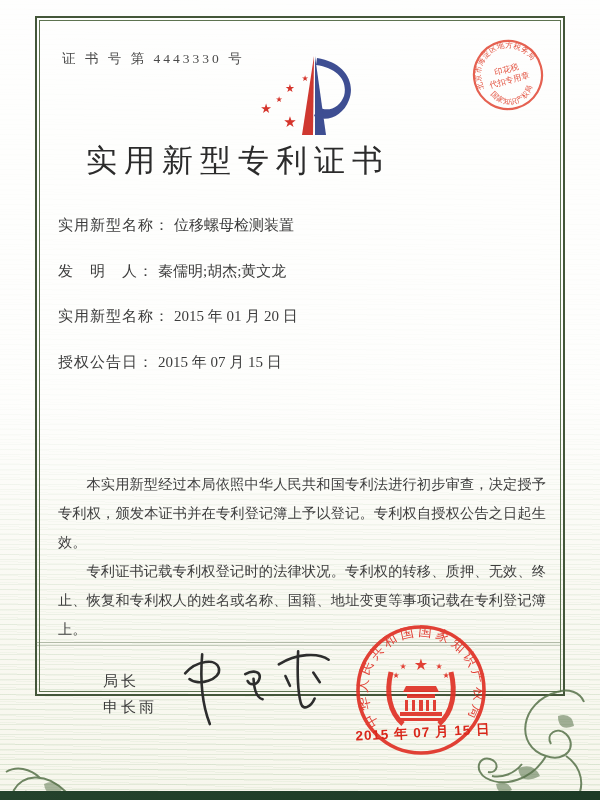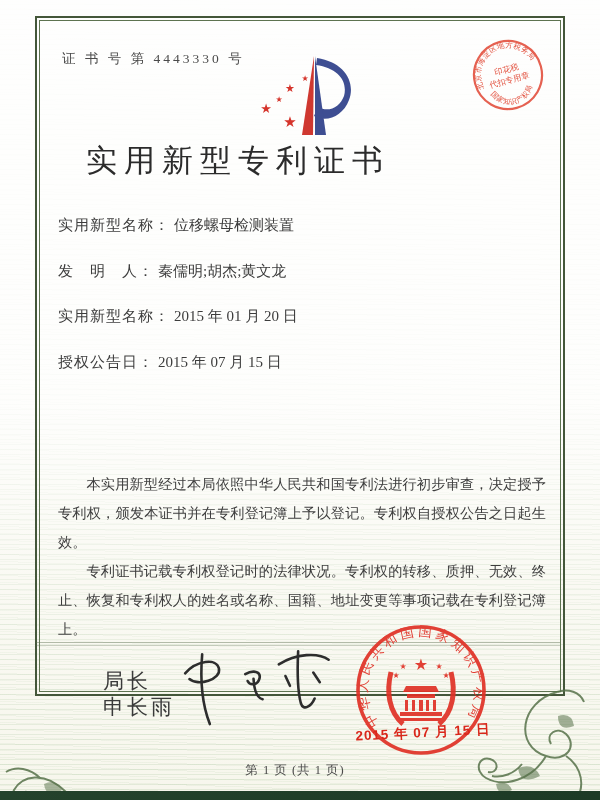--- a/index.html
+++ b/index.html
@@ -16,21 +16,21 @@
   .sep-line{position:absolute;left:36px;width:524px;height:0;border-top:1px solid rgba(90,110,80,0.45);}
   .cert-no{position:absolute;left:62px;top:50px;font-size:13.5px;letter-spacing:3px;color:#4a4a4a;}
   .title{position:absolute;left:0;top:140px;width:476px;text-align:center;font-size:31px;letter-spacing:7px;color:#2b2b2b;}
   .fields{position:absolute;left:58px;top:216px;width:490px;}
   .field-row{height:45.6px;font-size:15px;color:#3c3c3c;white-space:nowrap;}
   .field-label{letter-spacing:1px;}
   .field-value{margin-left:4px;}
   .paragraphs{position:absolute;left:58px;top:470px;width:488px;}
   .paragraphs p{margin:0;text-indent:2em;font-size:14.2px;line-height:29px;color:#3d3d3d;text-align:justify;}
   .director{position:absolute;left:103px;top:668px;font-family:Liberation Sans, sans-serif;
-    font-size:21px;letter-spacing:3px;line-height:26px;color:#3a3a3a;}
+    font-size:15px;letter-spacing:3px;line-height:26px;color:#3a3a3a;}
   .signature{position:absolute;left:158px;top:640px;}
   .seal{position:absolute;left:353px;top:622px;}
   .seal-date{position:absolute;left:348px;top:724px;width:150px;text-align:center;color:#d9271b;
     font-family:"Liberation Sans","DejaVu Sans",sans-serif;font-size:13.5px;font-weight:bold;letter-spacing:1px;
     transform:rotate(-3deg);}
   .tax-stamp{position:absolute;left:470px;top:37px;transform:rotate(-15deg);}
   .logo{position:absolute;left:243px;top:52px;}
   .footer{position:absolute;left:185px;top:762px;width:220px;text-align:center;font-size:12.5px;letter-spacing:1px;color:#4a4a4a;}
   .flourish-br{position:absolute;left:462px;top:660px;}
   .flourish-bl{position:absolute;left:0px;top:730px;}
@@ -167,17 +167,16 @@
   <svg class="flourish-bl" width="70" height="70" viewBox="0 0 70 70">
     <g fill="none" stroke="#57724a" stroke-width="2" opacity="0.85">
       <path d="M 66,62 C 44,40 22,46 14,60 C 8,72 22,80 30,72 C 36,66 28,58 20,64"></path>
       <path d="M 40,48 C 30,38 16,36 6,42"></path>
     </g>
     <g fill="#57724a" opacity="0.5">
       <path d="M 44,54 q 12,-6 18,6 q -16,10 -18,-6 Z"></path>
     </g>
   </svg>
 
-  <div class="footer">第 1 页 (共 1 页)</div>
 
   <div class="bottom-strip"></div>
 
 </div>
 
 </body></html>

